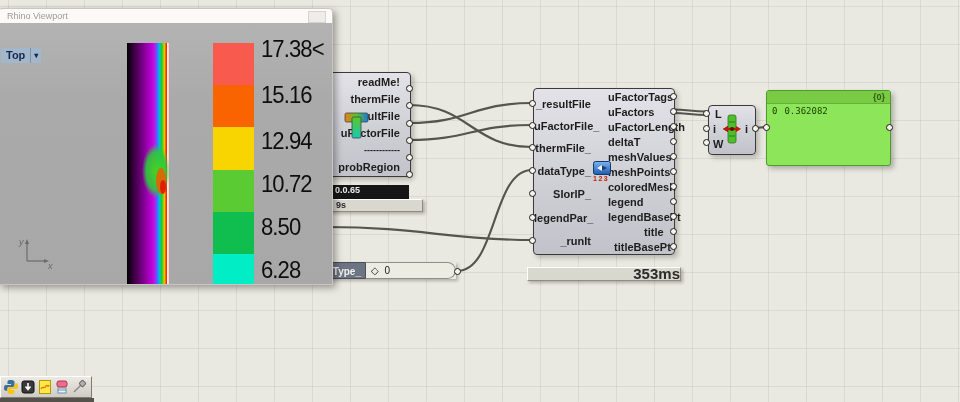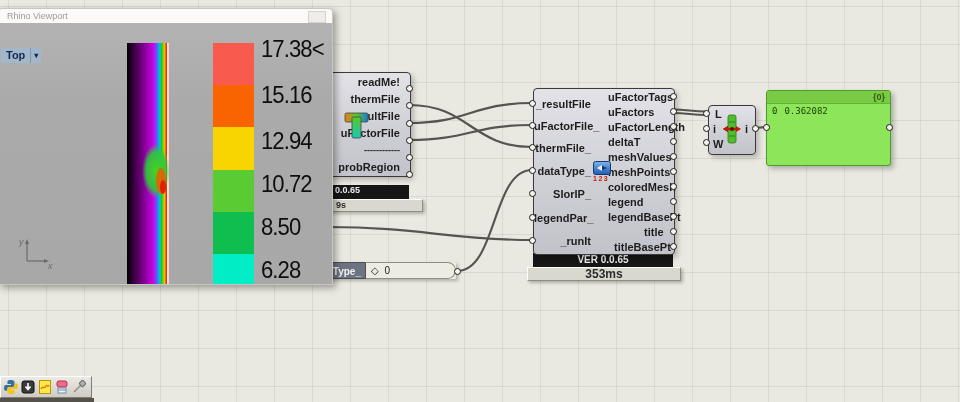--- a/index.html
+++ b/index.html
@@ -143,24 +143,21 @@
     <div class="nlabel" style="left:74px;top:31px;">uFactorLength</div>
     <div class="nlabel" style="left:74px;top:46px;">deltaT</div>
     <div class="nlabel" style="left:74px;top:61px;">meshValues</div>
     <div class="nlabel" style="left:74px;top:76px;">meshPoints</div>
     <div class="nlabel" style="left:74px;top:91px;">coloredMesh</div>
     <div class="nlabel" style="left:74px;top:106px;">legend</div>
     <div class="nlabel" style="left:74px;top:121px;">legendBasePt</div>
     <div class="nlabel" style="left:74px;top:136px;margin-left:36px;">title</div>
     <div class="nlabel" style="left:80px;top:151px;">titleBasePt</div>
   </div>
-  <div class="tag" style="left:533px;top:253px;width:140px;height:17px;text-align:center;font-size:10px;line-height:14px;">
-    <span>VER 0.0.65</span>
-  </div>
-  <div class="runtime" style="left:527px;top:267px;width:152px;height:12px;text-align:center;font-size:12px;line-height:12px;">
+  <div class="runtime" style="left:527px;top:267px;width:152px;height:12px;text-align:right;font-size:15px;line-height:12px;">
     <span>353ms</span>
   </div>
 
   <div class="node" style="left:708px;top:105px;width:46px;height:48px;">
     <div class="nlabel" style="left:6px;top:1px;">L</div>
     <div class="nlabel" style="left:4px;top:16px;">i</div>
     <div class="nlabel" style="left:4px;top:31px;">W</div>
     <div class="nlabel" style="left:36px;top:16px;">i</div>
     <svg class="cicon" style="left:14px;top:8px;" width="18" height="30">
       <rect x="5" y="1" width="8" height="28" rx="2" fill="#4FBE2E" stroke="#2E7A18" stroke-width=".8"></rect>

